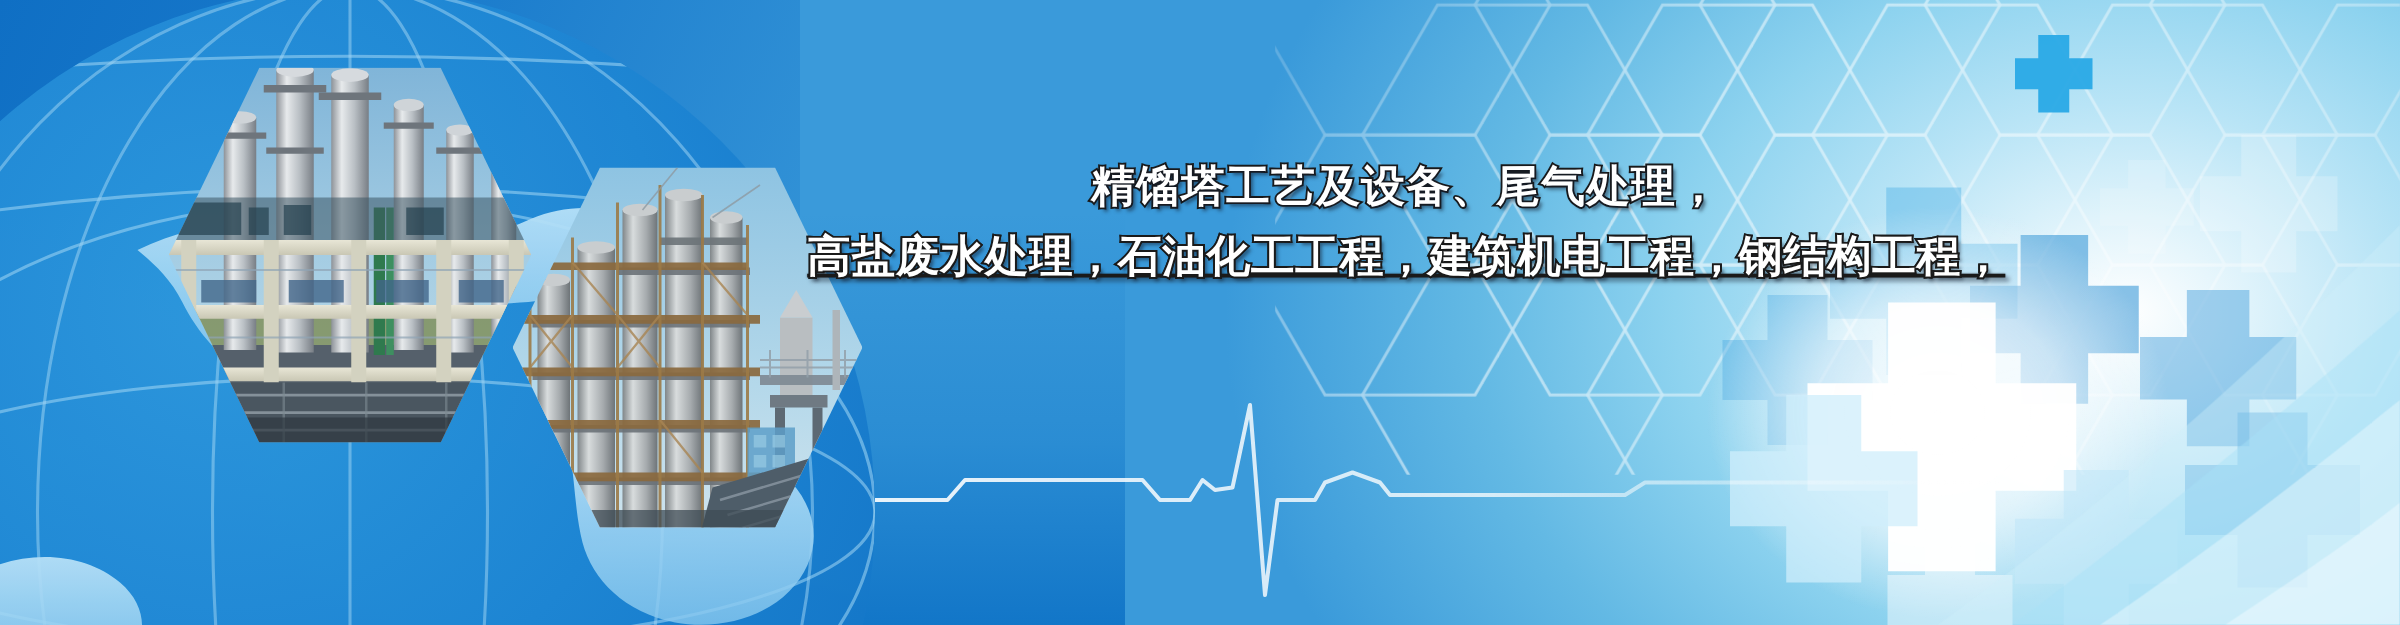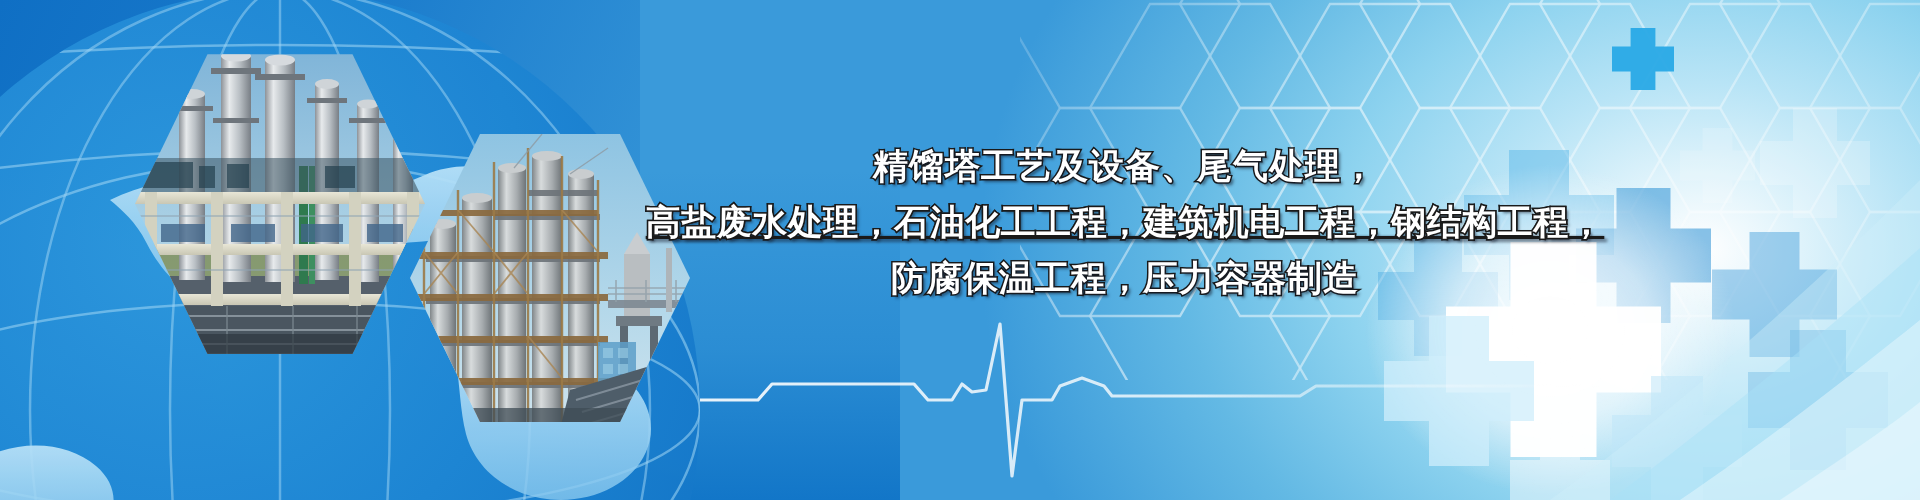--- a/index.html
+++ b/index.html
@@ -93,21 +93,21 @@
   }
   .hex-photo svg { display: block; }
 
   #hex-photo-1 { left: 135px; top: 48px;  width: 290px; height: 312px; }
   #hex-photo-2 { left: 410px; top: 128px; width: 280px; height: 300px; }
 
   
   .headline {
     position: absolute;
     left: 620px;
-    top: 138px;
+    top: 122px;
     width: 1010px;
     text-align: center;
     z-index: 40;
   }
   .headline .line {
     font-size: 35px;
     font-weight: bold;
     line-height: 56px;
     letter-spacing: 1px;
     color: #ffffff;
@@ -510,16 +510,15 @@
         <line x1="172" y1="284" x2="280" y2="252"></line>
         <line x1="178" y1="296" x2="280" y2="266"></line>
       </g>
       <rect x="0" y="280" width="280" height="20" fill="#3f4c56" opacity="0.75"></rect>
     </svg>
   </div>
 
   <div class="headline">
     <div class="line l1">精馏塔工艺及设备、尾气处理，</div>
     <div class="line l2">高盐废水处理，石油化工工程，建筑机电工程，钢结构工程，</div>
-    <div class="line l3">防腐保温工程，压力容器制造</div>
   </div>
 
 </div>
 
 </body></html>

